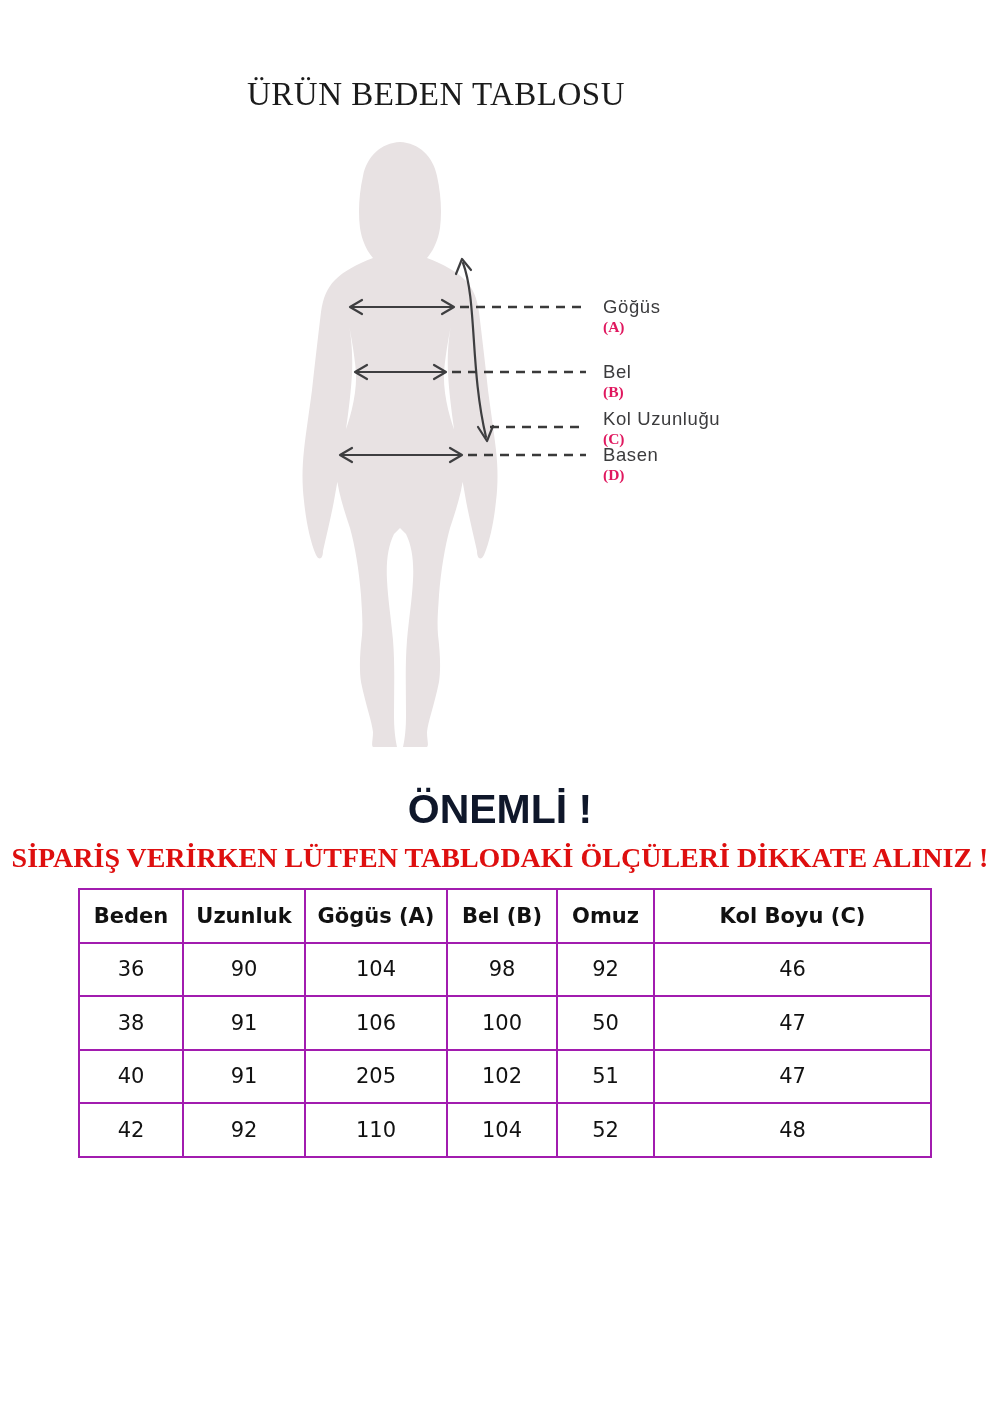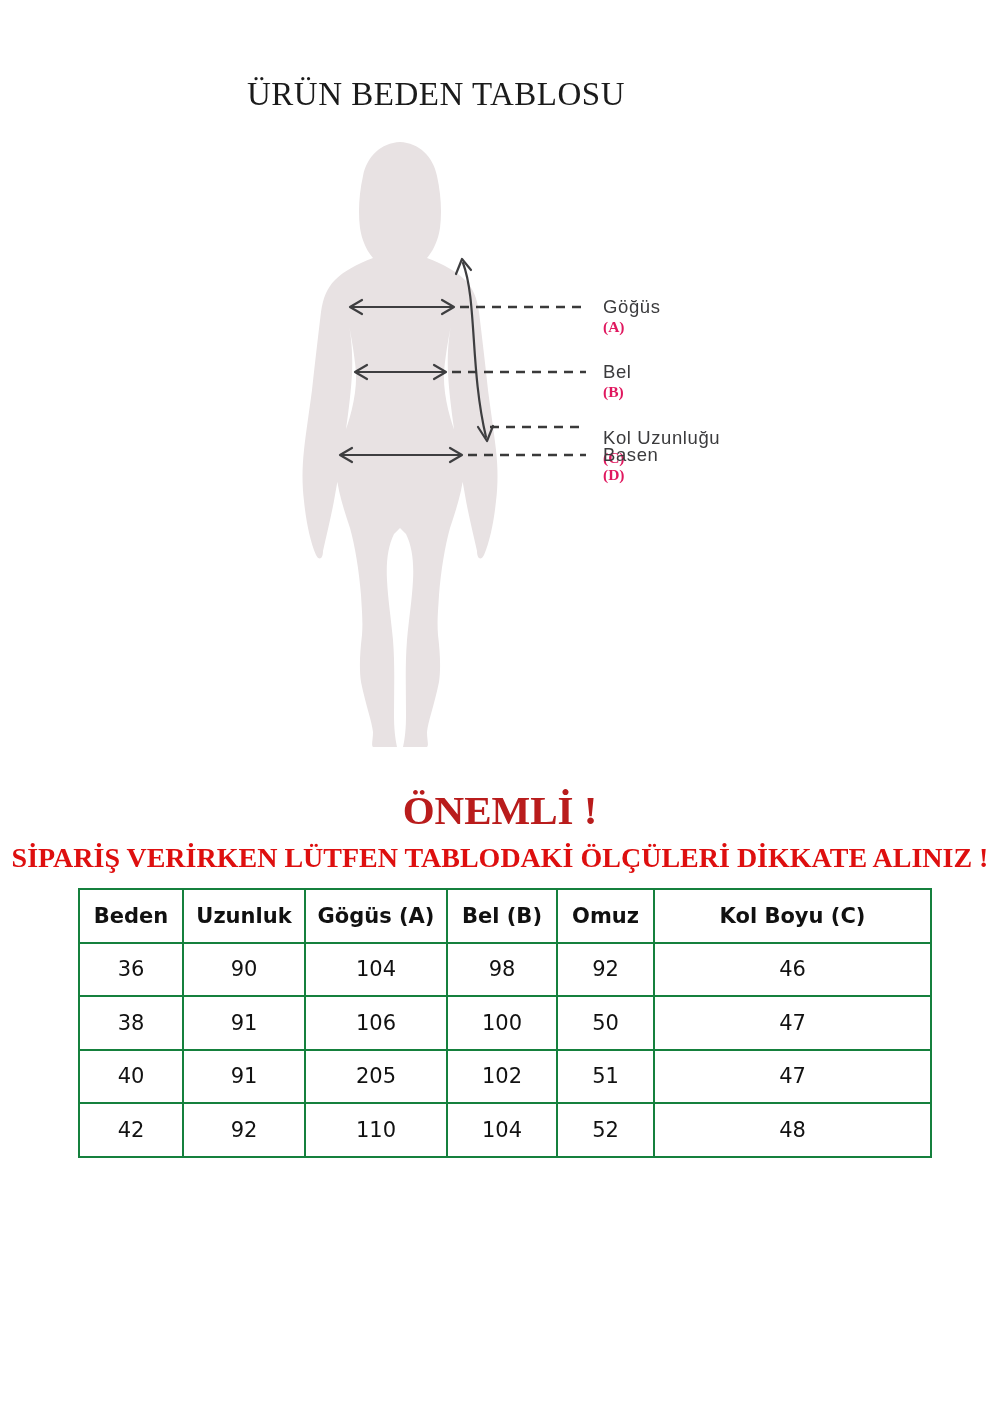--- a/index.html
+++ b/index.html
@@ -24,44 +24,44 @@
   .measure-label .mname {
     font-family: "Liberation Sans", sans-serif;
     font-size: 18.5px; color: #3b3b3d; letter-spacing: 0.6px;
   }
   .measure-label .mcode {
     font-family: "Liberation Serif", serif;
     font-size: 15.5px; font-weight: 700; color: #e0185f; margin-left: 3px;
   }
   .lbl-gogus { top: 296px; }
   .lbl-bel   { top: 361px; }
-  .lbl-kol   { top: 427px; justify-content: space-between; }
+  .lbl-kol   { top: 408px; justify-content: space-between; }
   .lbl-basen { top: 444px; }
 
   .important-heading {
     position: absolute; top: 786px; left: 0; width: 1000px;
     text-align: center;
-    font-family: Liberation Serif, serif;
-    font-size: 41px; font-weight: 700; color: #b91c1c;
+    font-family: Liberation Sans, sans-serif;
+    font-size: 41px; font-weight: 700; color: #0f172a;
   }
   .warning-text {
     position: absolute; top: 842px; left: 0; width: 1000px;
     text-align: center;
     font-family: "Liberation Serif", serif;
     font-size: 28px; font-weight: 700; color: #de0f0f;
     letter-spacing: 0px;
   }
 
   .size-table-wrap { position: absolute; left: 78px; top: 888px; width: 852px; }
   table.size-table {
     border-collapse: collapse; width: 852px; table-layout: fixed;
     font-family: "DejaVu Sans", sans-serif;
   }
   table.size-table th, table.size-table td {
-    border: 2px solid #15803d;
+    border: 2px solid #a21caf;
     text-align: center; vertical-align: middle;
     height: 53.5px;
     color: #111111;
   }
   table.size-table th { font-size: 21px; font-weight: 700; }
   table.size-table td { font-size: 21px; font-weight: 400; }
 </style>
 </head>
 <body>
 

